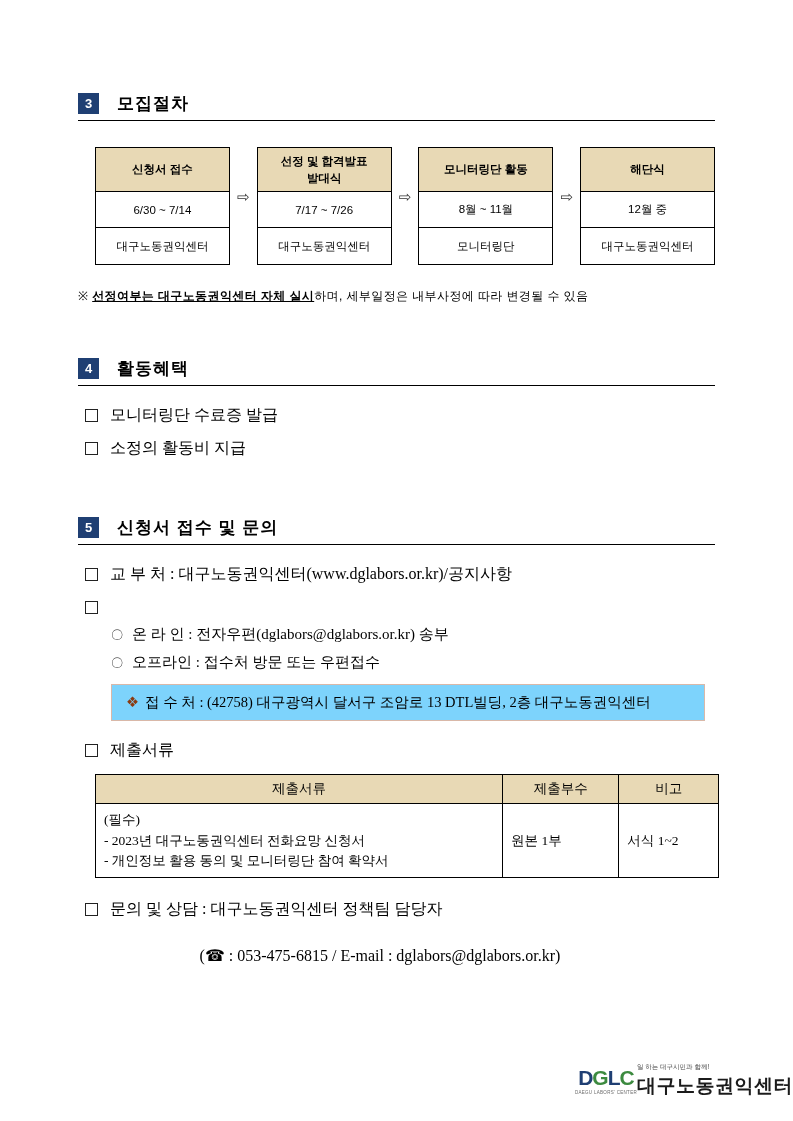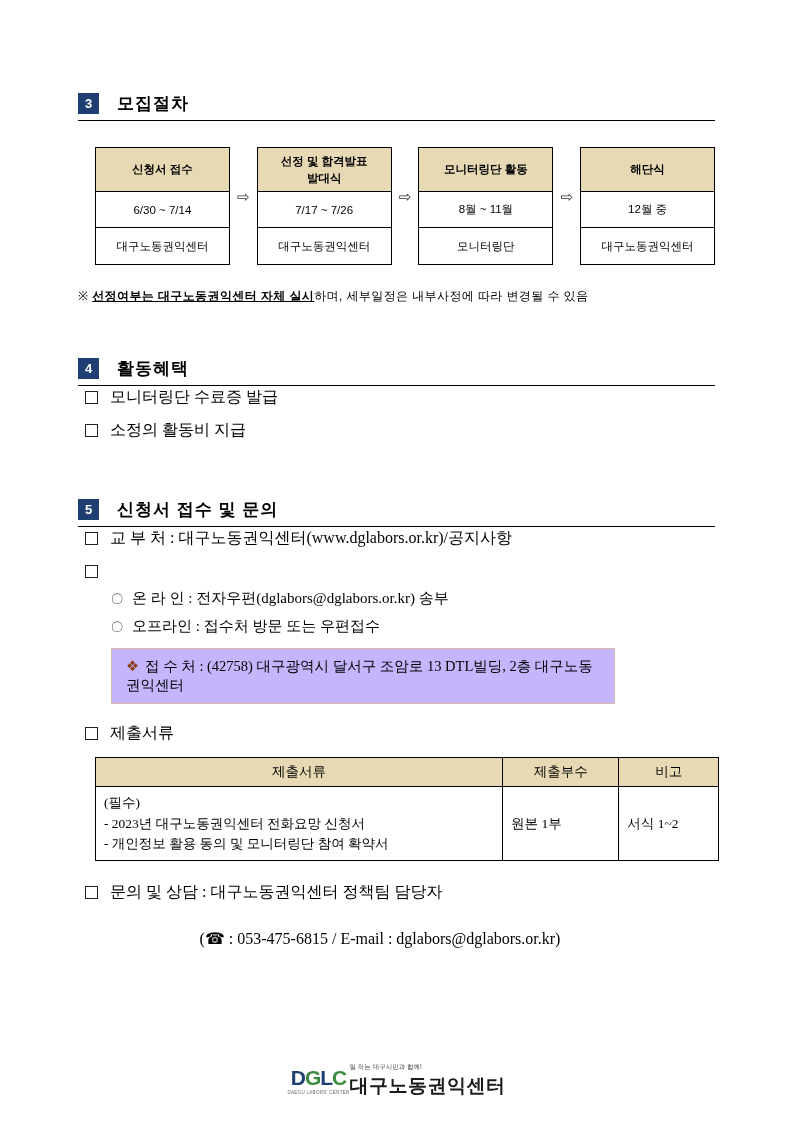--- a/index.html
+++ b/index.html
@@ -113,20 +113,21 @@
   .note .u {
     font-weight: bold;
     text-decoration: underline;
   }
 
   .sec-gap-a { margin-top: 52px; }
   .sec-gap-b { margin-top: 58px; }
 
   
   .chk-list {
+    margin-top: 18px;
     padding-left: 7px;
   }
   .chk-item {
     display: flex;
     align-items: flex-start;
     gap: 12px;
     margin-bottom: 11px;
     font-size: 16px;
     line-height: 1.35;
   }
@@ -153,24 +154,24 @@
     font-family: "Liberation Sans", sans-serif;
     font-weight: bold;
     color: #1f3f73;
     margin-left: 8px;
   }
   .pointer .ptr-ico { font-size: 12px; }
 
   .addr-band {
     margin: 12px 0 0 26px;
     border: 1px solid #d9b8a8;
-    background: #c4b5fd;
+    background: #7dd3fc;
     padding: 8px 14px;
     font-size: 14.5px;
-    width: 504px;
+    width: 594px;
     box-sizing: border-box;
   }
   .addr-band .dia { color: #8a3b12; margin-right: 6px; }
 
   
   table.docs {
     border-collapse: collapse;
     margin: 14px 0 0 10px;
     width: 624px;
     font-size: 13.5px;
@@ -199,21 +200,21 @@
   }
 
   
   .footer {
     position: absolute;
     left: 0;
     right: 0;
     bottom: 22px;
     display: flex;
     align-items: center;
-    justify-content: center;
+    justify-content: flex-end;
   }
   .logo-mark {
     font-family: "Liberation Sans", sans-serif;
     font-weight: bold;
     font-size: 21px;
     letter-spacing: -1px;
     color: #1f3f73;
     line-height: 1;
   }
   .logo-mark .g { color: #3c8a3f; }

